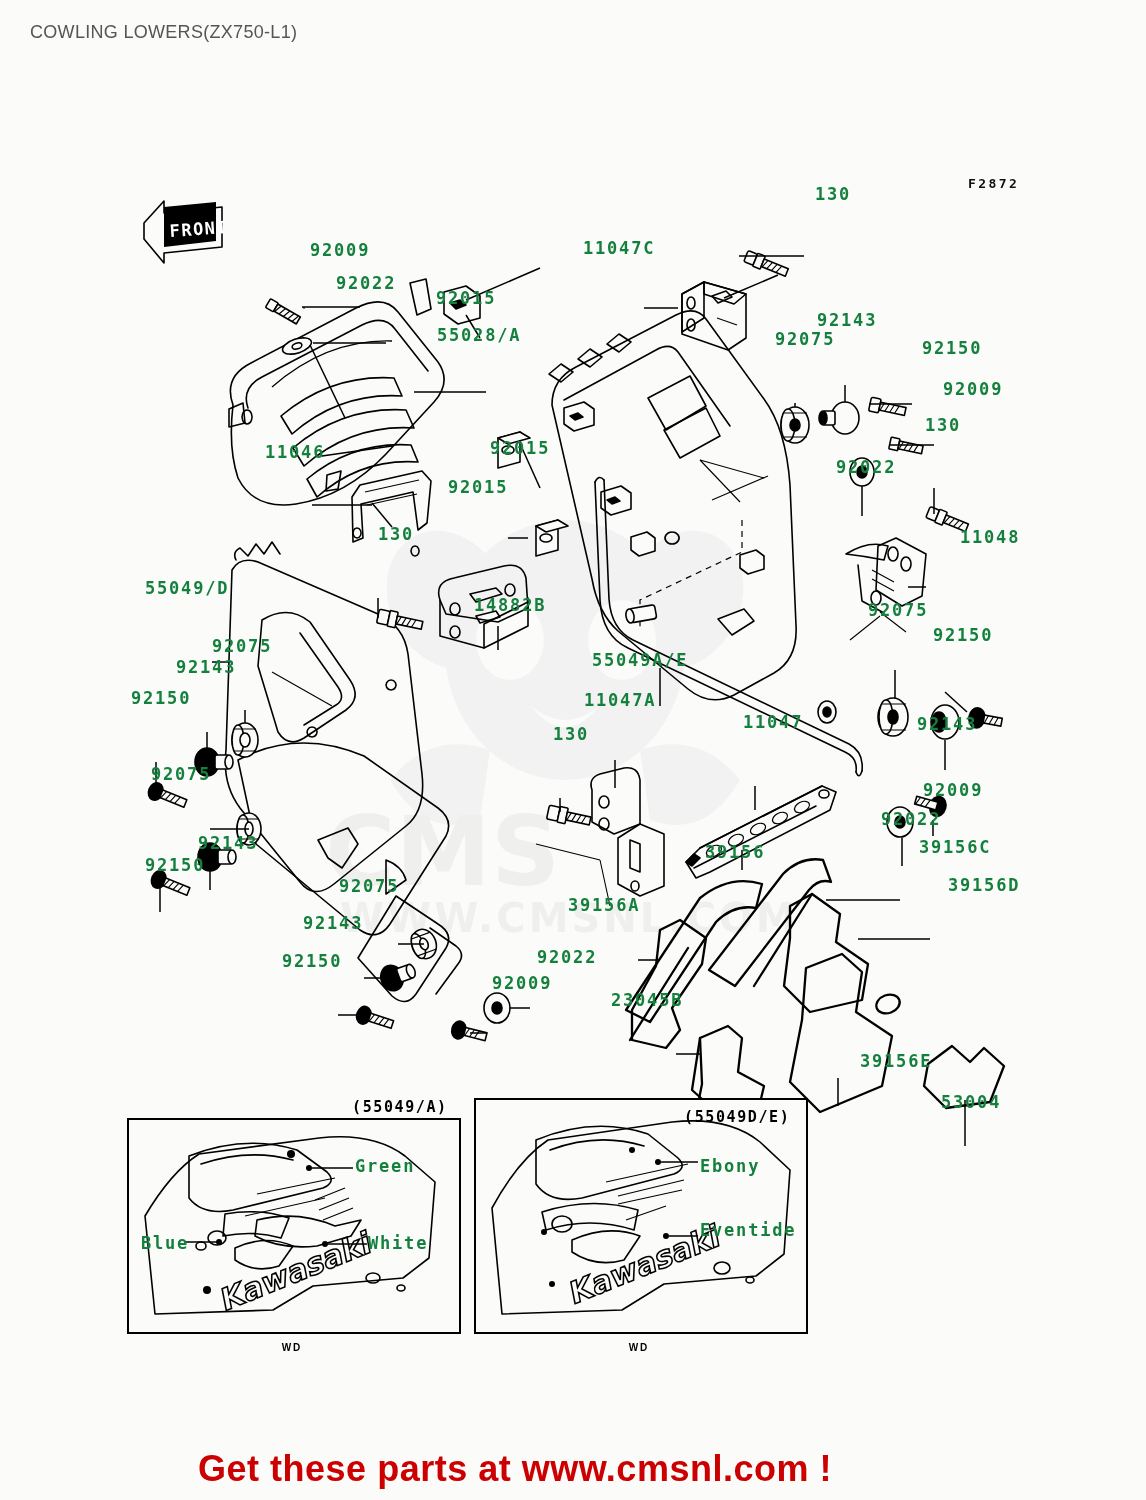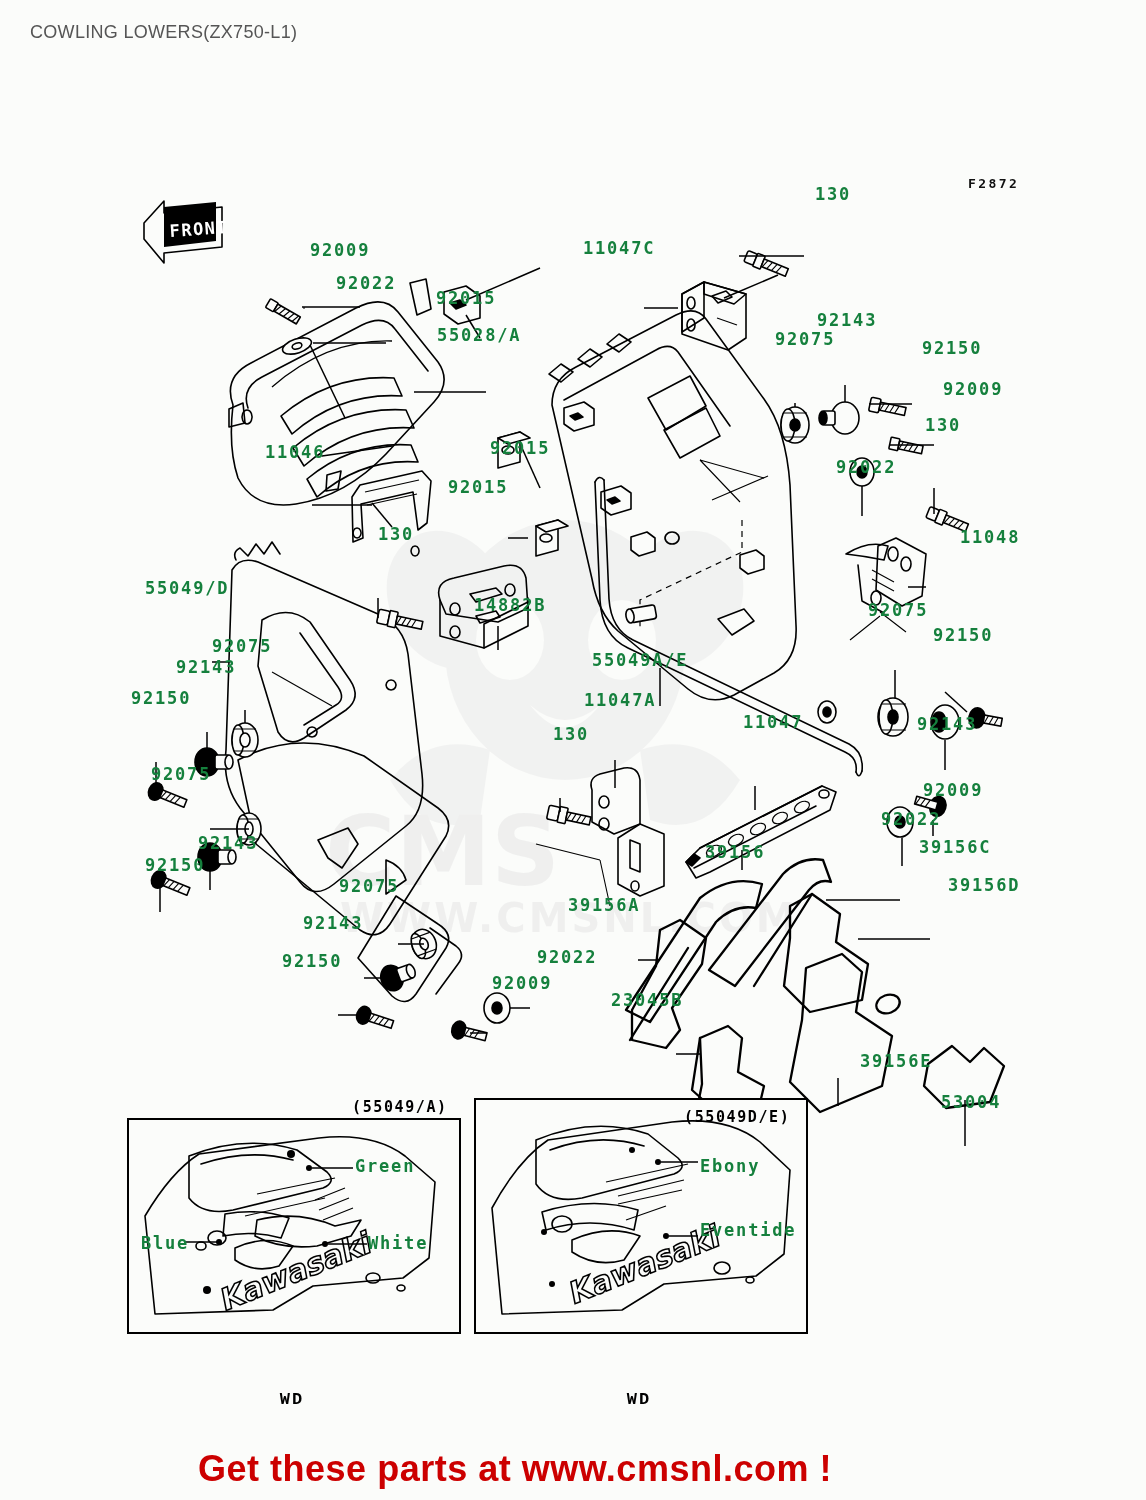--- a/index.html
+++ b/index.html
@@ -41,24 +41,23 @@
   .box{
     position:absolute;border:2px solid #000;background:#fbfcfa;
   }
   .boxcap{
     position:absolute;
     font-family:"DejaVu Sans Mono","Liberation Mono",monospace;
     font-size:15px;font-weight:bold;color:#000;letter-spacing:1.6px;
   }
   .boxwd{
     position:absolute;
-    font-family:Liberation Mono, monospace;
-    font-size:17px;font-weight:bold;color:#000;letter-spacing:2px;
+    font-family:Liberation Sans, sans-serif;
+    font-size:10px;font-weight:bold;color:#000;letter-spacing:2px;
     text-align:center;
-    margin-top:48px;
   }
   #footer{
     position:absolute;left:0;top:1448px;width:1030px;text-align:center;
     font-family:"Liberation Sans","DejaVu Sans",sans-serif;
     font-size:36px;font-weight:bold;color:#cc0000;letter-spacing:.5px;
   }
   #front-badge{position:absolute;left:140px;top:193px;width:88px;height:72px;}
 </style>
 </head>
 <body>

